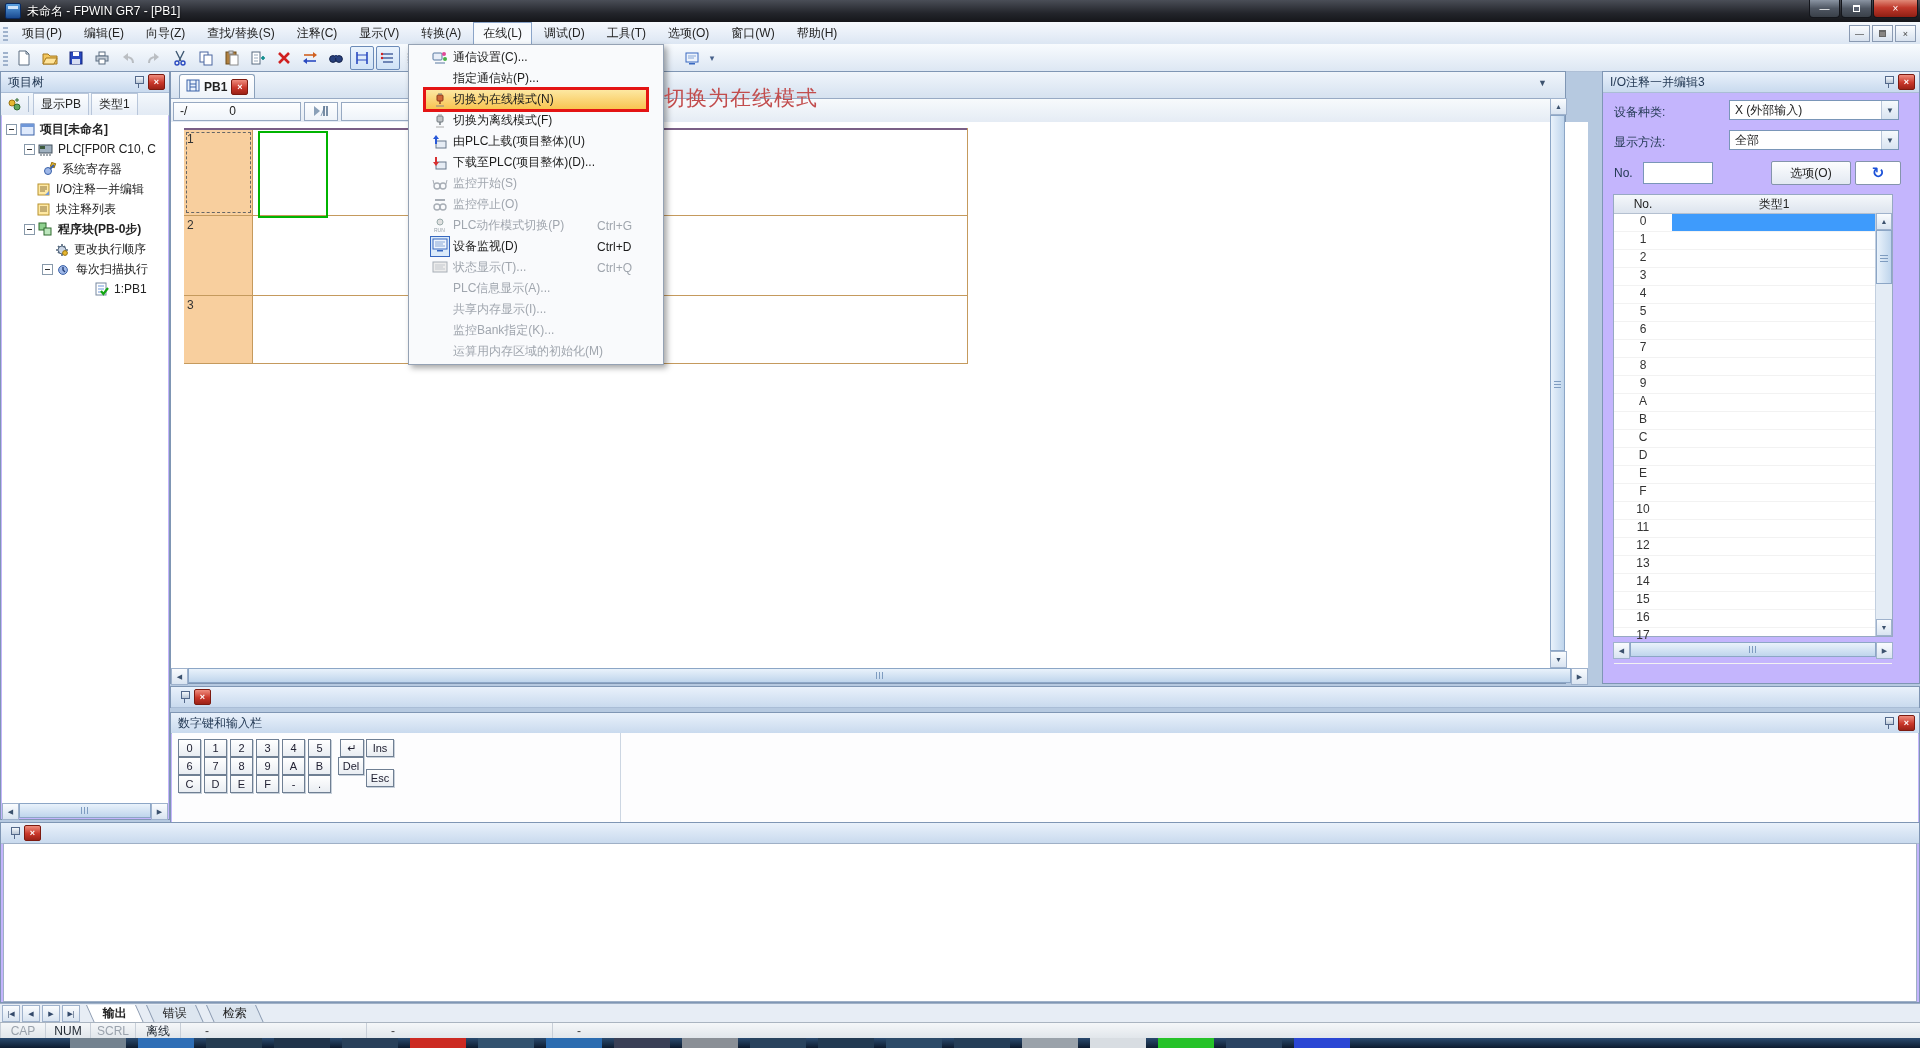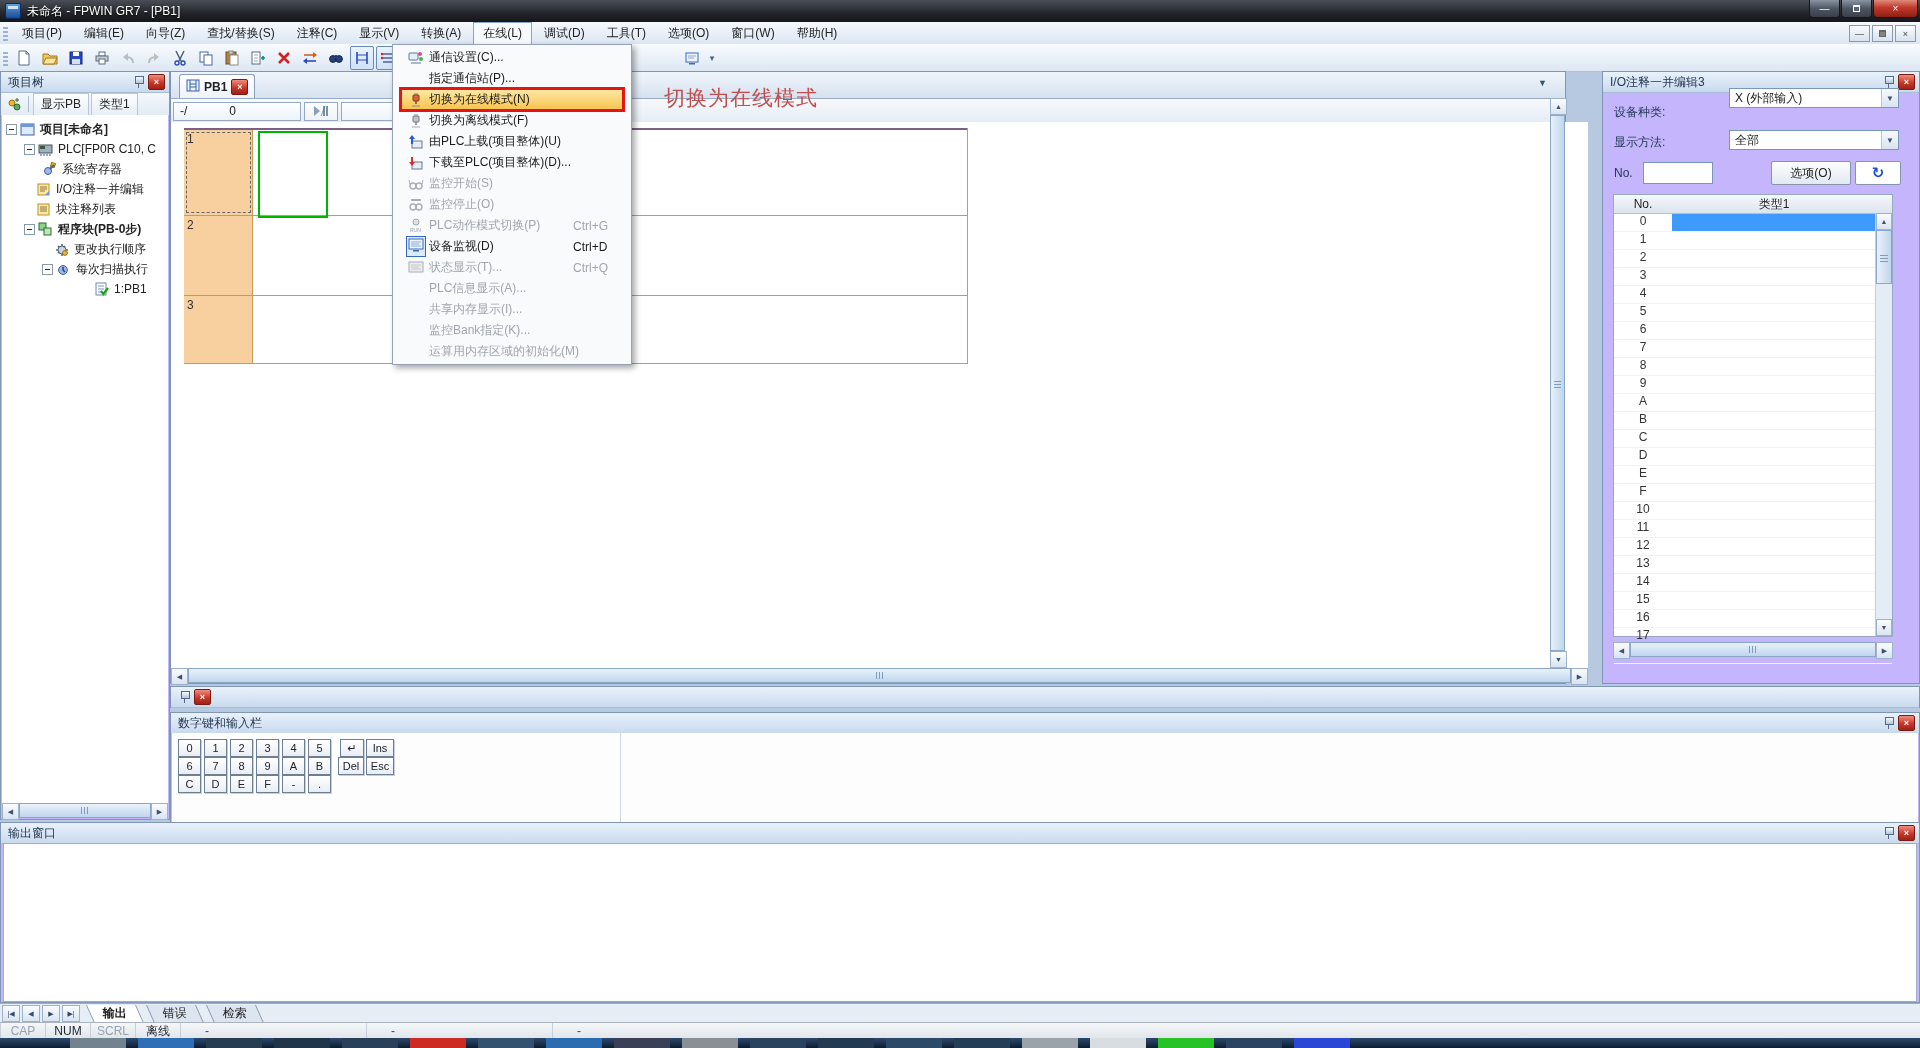--- a/index.html
+++ b/index.html
@@ -126,21 +126,21 @@
   
   #statusbar{left:0;top:1022px;width:1920px;height:16px;background:linear-gradient(#f5f7f9,#e0e5ea);border-top:1px solid #aab4c0;display:flex;align-items:center}
   #statusbar .msg{padding-left:6px;flex:1}
   .stind{width:44px;text-align:center;border-left:1px solid #c8cfd8;height:100%;display:flex;align-items:center;justify-content:center}
   .stind.dim{color:#9aa2ac}.stind.on{color:#1c242e}
   .stfield{width:186px;border-left:1px solid #c8cfd8;height:100%;display:flex;align-items:center;padding-left:24px;box-sizing:border-box;color:#444}
   #taskbar{left:0;top:1038px;width:1920px;height:10px;background:linear-gradient(#2a4a6e,#0d1c30);display:flex;gap:12px;padding-left:70px;box-sizing:border-box}
   .tkb{width:56px;height:10px;flex:none}
 
   
-  #onlinemenu{left:392px;top:44px;width:222px;background:#f9fafc;border:1px solid #95a2b4;box-shadow:3px 3px 6px rgba(0,0,0,.35);padding:2px 8px;z-index:50}
+  #onlinemenu{left:408px;top:44px;width:222px;background:#f9fafc;border:1px solid #95a2b4;box-shadow:3px 3px 6px rgba(0,0,0,.35);padding:2px 16px;z-index:50}
   .mi{height:21px;display:flex;align-items:center;padding:0 2px;color:#1c1c1c}
   .mi .gut{width:26px;height:18px;display:flex;align-items:center;justify-content:center;flex:none}
   .mi .lab{flex:1;white-space:nowrap}
   .mi .sc{width:48px;white-space:nowrap}
   .mi.dis{color:#a0a6ae}
   .mi.hi{background:linear-gradient(#fdeaa6,#f8c24d);outline:3px solid #e41414;outline-offset:-1px}
   .miactive .gut span{border:1px solid #3868c0;background:#dcebfa}
   #annotation{left:664px;top:84px;font-size:21px;color:#c24d4d;letter-spacing:1px;font-weight:500;white-space:nowrap;z-index:60}
 </style>
 </head>
@@ -472,21 +472,21 @@
 
 <div class="abs panel" id="iopanel">
   <div class="phead">
     <span class="ttl">I/O注释一并编辑3</span>
     <span class="pinbtn">
         <span class="pin"></span>
       </span>
     <span class="closebtn">×</span>
   </div>
   <span class="iolabel" style="top:32px">设备种类:</span>
-  <span class="selbox" style="top:16px">
+  <span class="selbox" style="top:28px">
     <span class="val">X (外部输入)</span>
     <span class="dd">▼</span>
   </span>
   <span class="iolabel" style="top:62px">显示方法:</span>
   <span class="selbox" style="top:58px">
     <span class="val">全部</span>
     <span class="dd">▼</span>
   </span>
   <span class="iolabel" style="top:94px">No.</span>
   <input class="textinput" style="top: 90px;">
@@ -676,28 +676,27 @@
         <span class="key kr2" style="left: 6px; top: 42px;">C</span>
         <span class="key kr2" style="left: 32px; top: 42px;">D</span>
         <span class="key kr2" style="left: 58px; top: 42px;">E</span>
         <span class="key kr2" style="left: 84px; top: 42px;">F</span>
         <span class="key kr2" style="left: 110px; top: 42px;">-</span>
         <span class="key kr2" style="left: 136px; top: 42px;">.</span>
       </div>
     <span class="key" style="left:168px;top:6px;width:22px">↵</span>
     <span class="key" style="left:194px;top:6px;width:26px">Ins</span>
     <span class="key" style="left:166px;top:24px;width:24px">Del</span>
-    <span class="key" style="left:194px;top:24px;width:26px">Esc</span>
+    <span class="key" style="left:194px;top:36px;width:26px">Esc</span>
     <span class="numsep"></span>
   </div>
 </div>
 
 <div class="abs panel" id="output">
   <div class="phead">
-    <span class="ttl">输出窗口</span>
     <span class="pinbtn">
         <span class="pin"></span>
       </span>
     <span class="closebtn">×</span>
   </div>
   <div id="outbody"></div>
 </div>
 
 <div class="abs" id="tabsrow">
   <span class="navb">|◀</span>

